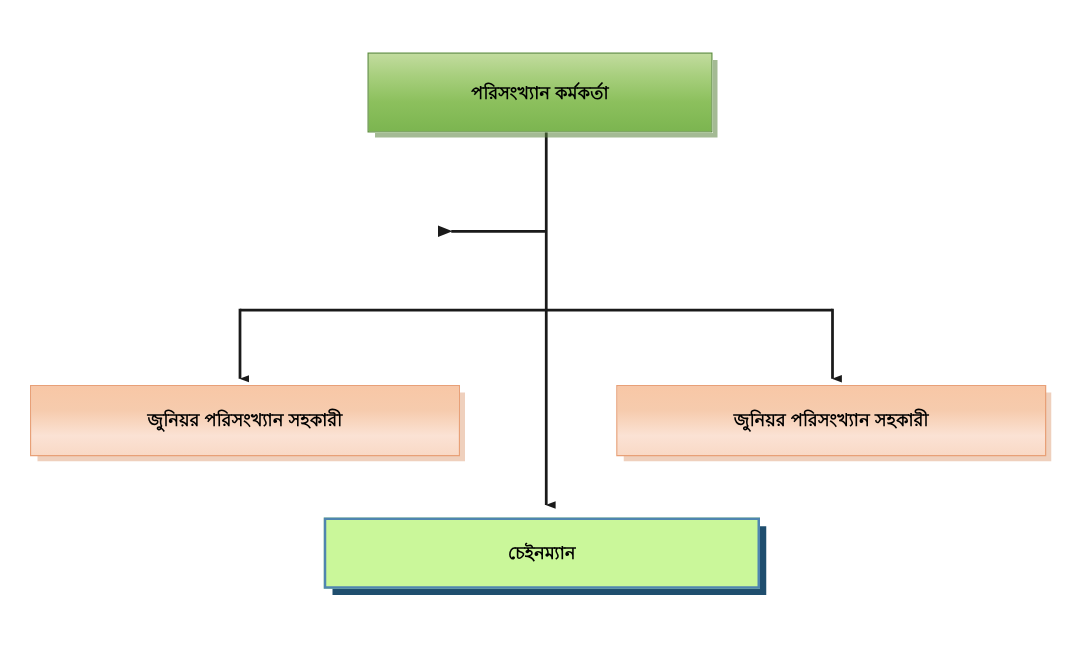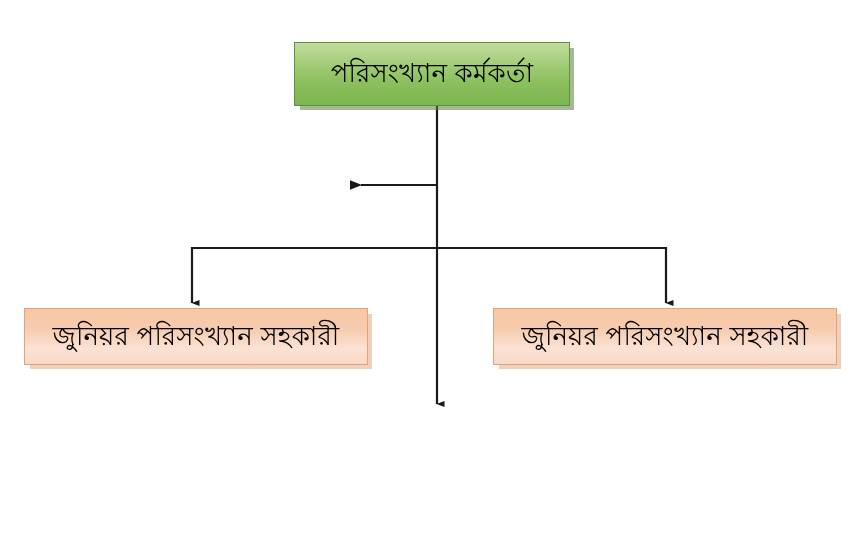--- a/index.html
+++ b/index.html
@@ -33,22 +33,22 @@
     justify-content: center;
     text-align: center;
     color: #000000;
     line-height: 1.15;
     z-index: 3;
   }
   .node-label {
     display: block;
     width: 100%;
     padding: 0 8px;
-    font-size: 26px;
-    font-weight: 400;
+    font-size: 14px;
+    font-weight: 700;
     letter-spacing: 0.2px;
   }
 
   
   .node-green-top {
     left: 294px;
     top: 42px;
     width: 276px;
     height: 64px;
     border: 1.5px solid #5f8f3f;
@@ -137,14 +137,17 @@
 
 
   <div class="node node-peach node-peach-left">
     <span class="node-label">জুনিয়র পরিসংখ্যান সহকারী</span>
   </div>
 
   <div class="node node-peach node-peach-right">
     <span class="node-label">জুনিয়র পরিসংখ্যান সহকারী</span>
   </div>
 
+  <div class="node node-green-bottom">
+    <span class="node-label">চেইনম্যান</span>
+  </div>
 
 </div>
 
 </body></html>

